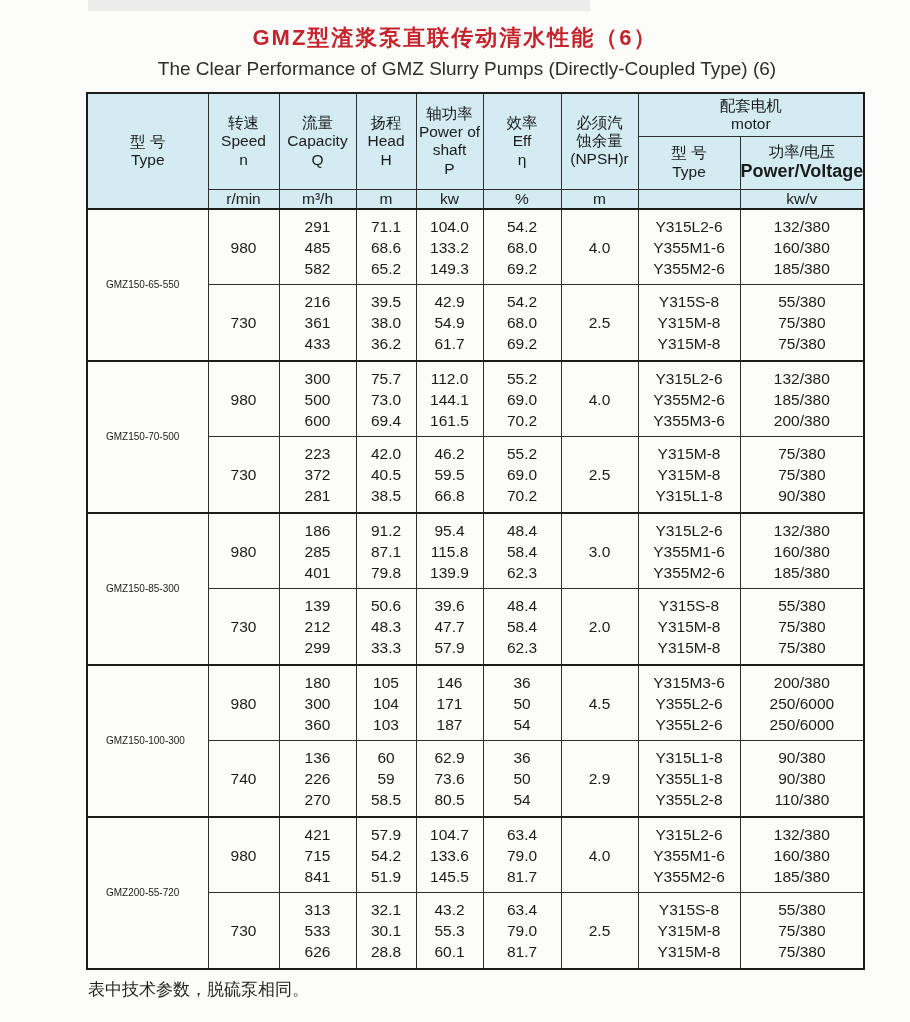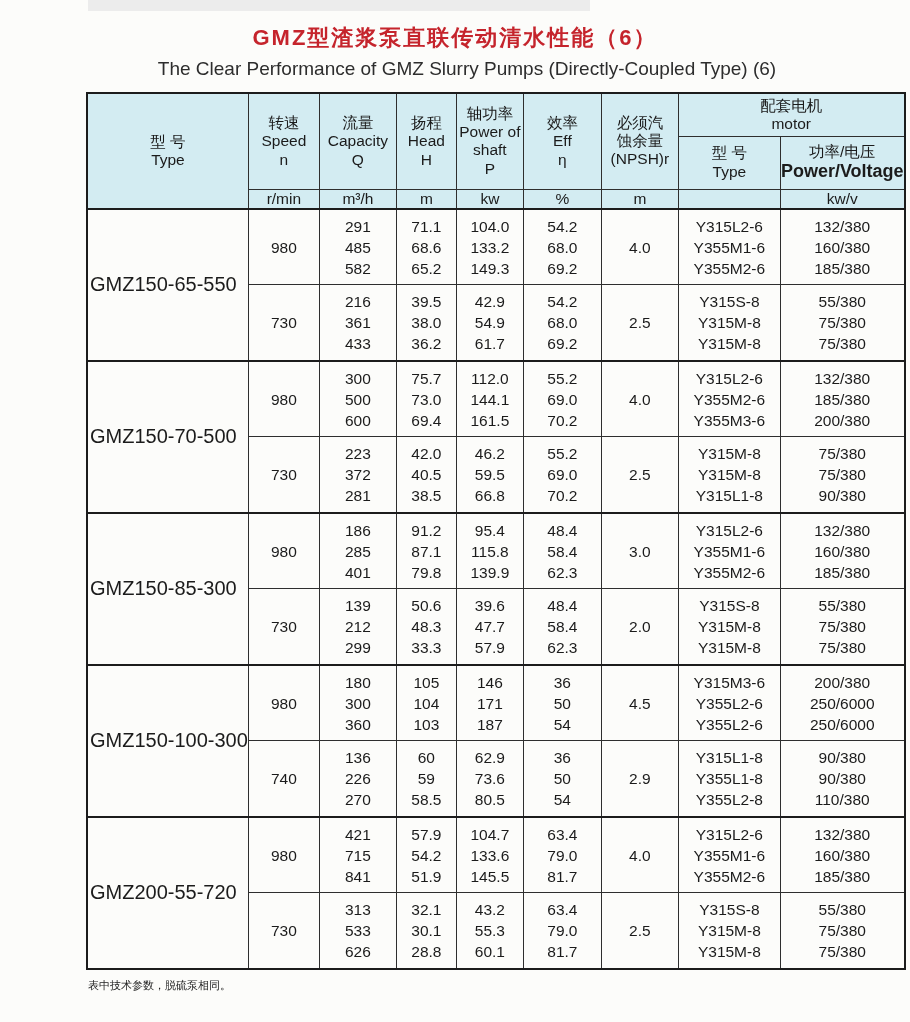--- a/index.html
+++ b/index.html
@@ -57,29 +57,29 @@
   }
   .hrow-1 th{height:43px;}
   .hrow-2 th{height:53px;}
   .units-row th{height:14px;font-size:15px;}
   .npsh-cn{width:56px;margin:0 auto;line-height:1.15;}
   .small-en{font-size:18px;font-weight:bold;}
   .body-row{height:76px;font-size:15.5px;}
   .body-row td div{line-height:21px;}
   td.model{
     text-align:left;
-    padding-left:2px;
-    font-size:20px;
+    padding-left:18px;
+    font-size:10px;
     letter-spacing:0;
     white-space:nowrap;
   }
   tr.group-start td{border-top:2px solid var(--border-heavy);}
   .footnote{
     margin:8px 0 0 88px;
-    font-size:11px;
+    font-size:17px;
     color:#1f1f1f;
   }
 </style>
 </head>
 <body>
 
 <div class="photo-strip"></div>
 
 <div class="title-cn">GMZ型渣浆泵直联传动清水性能（6）</div>
 <div class="title-en">The Clear Performance of GMZ Slurry Pumps (Directly-Coupled Type) (6)</div>

